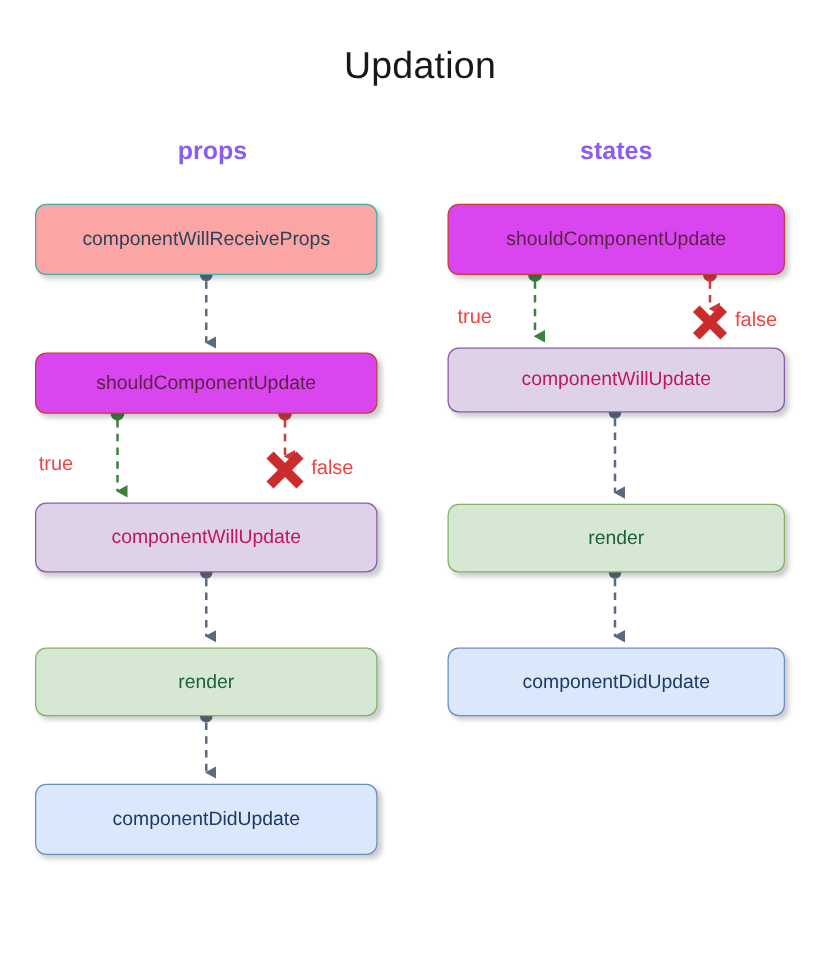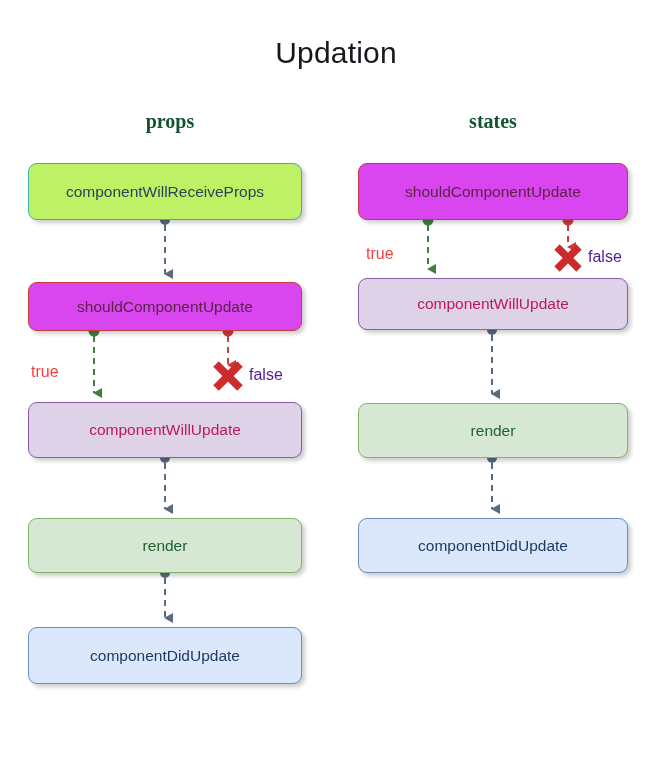--- a/index.html
+++ b/index.html
@@ -13,52 +13,52 @@
 
   
   .diagram-title{
     position:absolute;left:4px;top:36px;width:664px;
     text-align:center;
     font-size:30px;color:#16181c;letter-spacing:.2px;
   }
   .col-header{
     position:absolute;top:110px;
     text-align:center;
-    font-size:20px;font-weight:bold;color:#14532d;font-family:Liberation Serif, serif;
+    font-size:20px;font-weight:bold;color:#8b5cf6;
   }
   .col-header.props{left:90px;width:160px;}
   .col-header.states{left:413px;width:160px;}
 
   
   .node{
     position:absolute;
     box-sizing:border-box;
     border-radius:9px;
     border-width:1.6px;border-style:solid;
     display:flex;align-items:center;justify-content:center;
     font-size:15.5px;
     text-align:center;
     box-shadow:3px 3px 4px rgba(0,0,0,.20);
     line-height:1.1;
     padding:0 6px;
   }
-  .n-cyan  {background:#bef264;border-color:#3aafae;color:#2e4259;}
+  .n-cyan  {background:#fca5a5;border-color:#3aafae;color:#2e4259;}
   .n-red   {background:#d946ef;border-color:#c43d3a;color:#5c2248;}
   .n-purple{background:#ded2e9;border-color:#8c5ba6;color:#be185d;}
   .n-green {background:#d6e8d3;border-color:#82b366;color:#1f6233;}
   .n-blue  {background:#dbe7fb;border-color:#6c8ebf;color:#1f3b63;}
 
   
   .edge-label{
     position:absolute;
     font-size:16px;
     white-space:nowrap;
   }
   .lbl-true {color:#ef4444;}
-  .lbl-false{color:#4c1d95;}
+  .lbl-false{color:#ef4444;}
 
   svg{position:absolute;left:0;top:0;overflow:visible;pointer-events:none;}
 </style>
 </head>
 <body>
 
 <div id="canvas">
 
   <div class="diagram-title">Updation</div>
 

